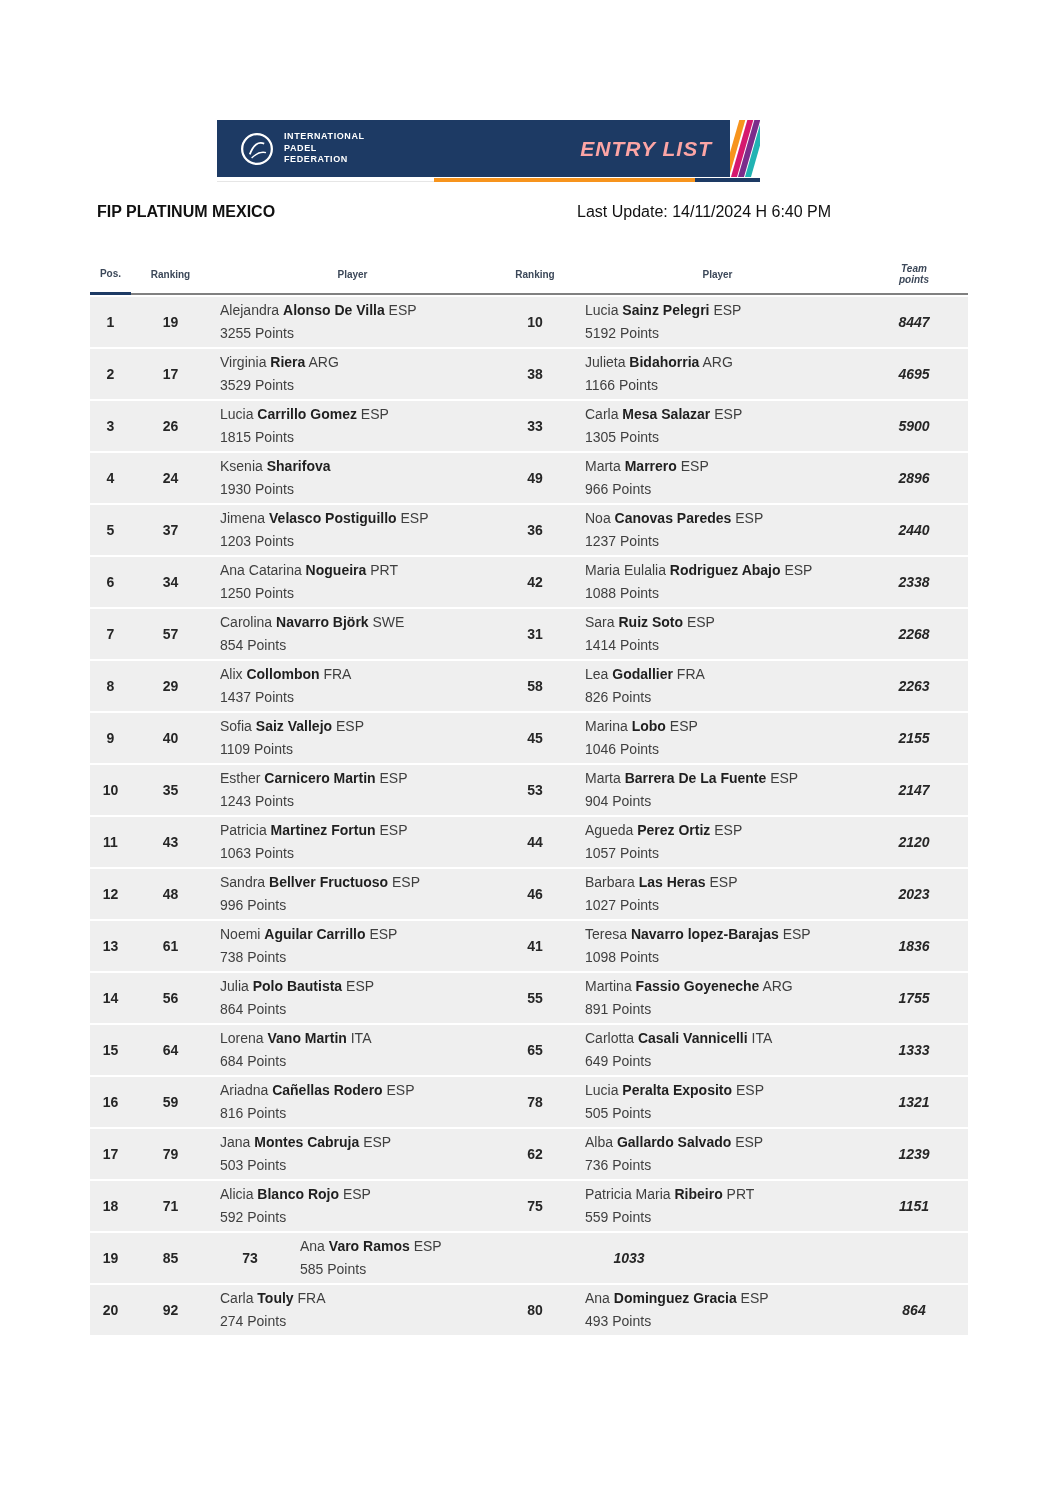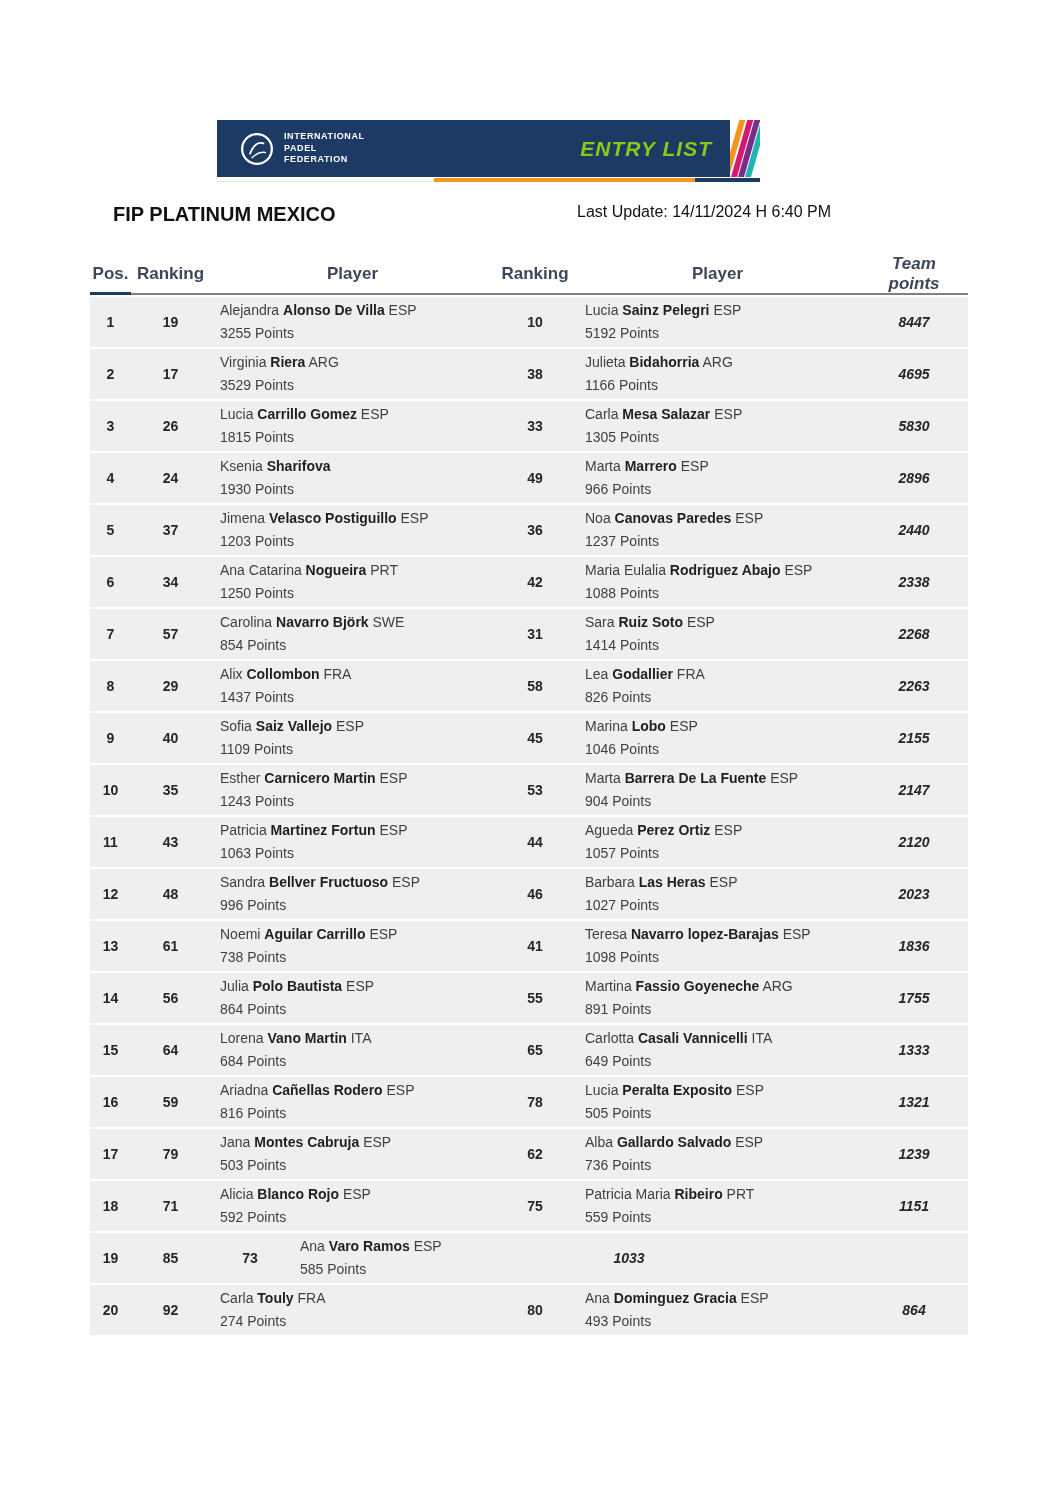--- a/index.html
+++ b/index.html
@@ -22,21 +22,21 @@
     align-items: center;
   }
   .logo { display: flex; align-items: center; gap: 9px; padding-left: 22px; }
   .logo-icon { width: 36px; height: 36px; display: inline-flex; }
   .logo-icon svg { width: 36px; height: 36px; }
   .logo-text { color: #ffffff; font-size: 9px; font-weight: bold; letter-spacing: 0.6px; line-height: 1.3; }
   .logo-text span { display: block; }
   .entry-title {
     margin-left: auto;
     margin-right: 48px;
-    color: #84cc16;
+    color: #fca5a5;
     font-size: 21px;
     font-weight: bold;
     font-style: italic;
     letter-spacing: 1px;
   }
   .stripes {
     position: absolute; right: 0; top: 0;
     width: 30px; height: 57px;
     background: #ffffff;
     overflow: hidden;
@@ -50,35 +50,35 @@
   .st3 { left: 16px; background: var(--purple, #7b2d8b); }
   .st4 { left: 23px; background: var(--teal, #21b3b3); }
 
   .banner-underline { display: flex; height: 4px; margin-top: 1px; }
   .banner-underline .u1 { width: 40%; background: #ffffff; border-bottom: 1px solid #e6e6e6; }
   .banner-underline .u2 { width: 48%; background: var(--orange, #f7941d); }
   .banner-underline .u3 { width: 12%; background: var(--navy, #1d3a64); }
 
   
   .doc-title {
-    position: absolute; left: 113px; top: 203px;
-    font-size: 20px; font-weight: bold; color: #111111;
+    position: absolute; left: 97px; top: 203px;
+    font-size: 16px; font-weight: bold; color: #111111;
   }
   .last-update {
     position: absolute; left: 577px; top: 203px;
     font-size: 16px; color: #111111;
   }
 
   
   .table { position: absolute; left: 90px; top: 255px; width: 878px; }
   .thead { display: flex; height: 40px; }
   .hcell {
     box-sizing: border-box;
     display: flex; align-items: center; justify-content: center;
-    font-size: 17px; font-weight: bold; color: #3c4859;
+    font-size: 10px; font-weight: bold; color: #3c4859;
     border-bottom: 2px solid #808080;
     height: 40px;
   }
   .h-pos { border-bottom: 3px solid var(--navy, #1d3a64); }
   .team-h { flex-direction: column; line-height: 1.15; justify-content: center; }
 
   .w-pos    { width: 41px; }
   .w-rank1  { width: 79px; }
   .w-player { width: 285px; }
   .w-rank2  { width: 80px; }
@@ -194,21 +194,21 @@
           <div class="cell num w-rank1">26</div>
           <div class="cell player w-player">
             <div class="pname">Lucia <b>Carrillo Gomez</b> ESP</div>
             <div class="ppts">1815 Points</div>
           </div>
           <div class="cell num w-rank2">33</div>
           <div class="cell player w-player">
             <div class="pname">Carla <b>Mesa Salazar</b> ESP</div>
             <div class="ppts">1305 Points</div>
           </div>
-          <div class="cell team w-team">5830</div>
+          <div class="cell team w-team">5900</div>
         </div>
         <div class="trow">
           <div class="cell num w-pos">4</div>
           <div class="cell num w-rank1">24</div>
           <div class="cell player w-player">
             <div class="pname">Ksenia <b>Sharifova</b></div>
             <div class="ppts">1930 Points</div>
           </div>
           <div class="cell num w-rank2">49</div>
           <div class="cell player w-player">

